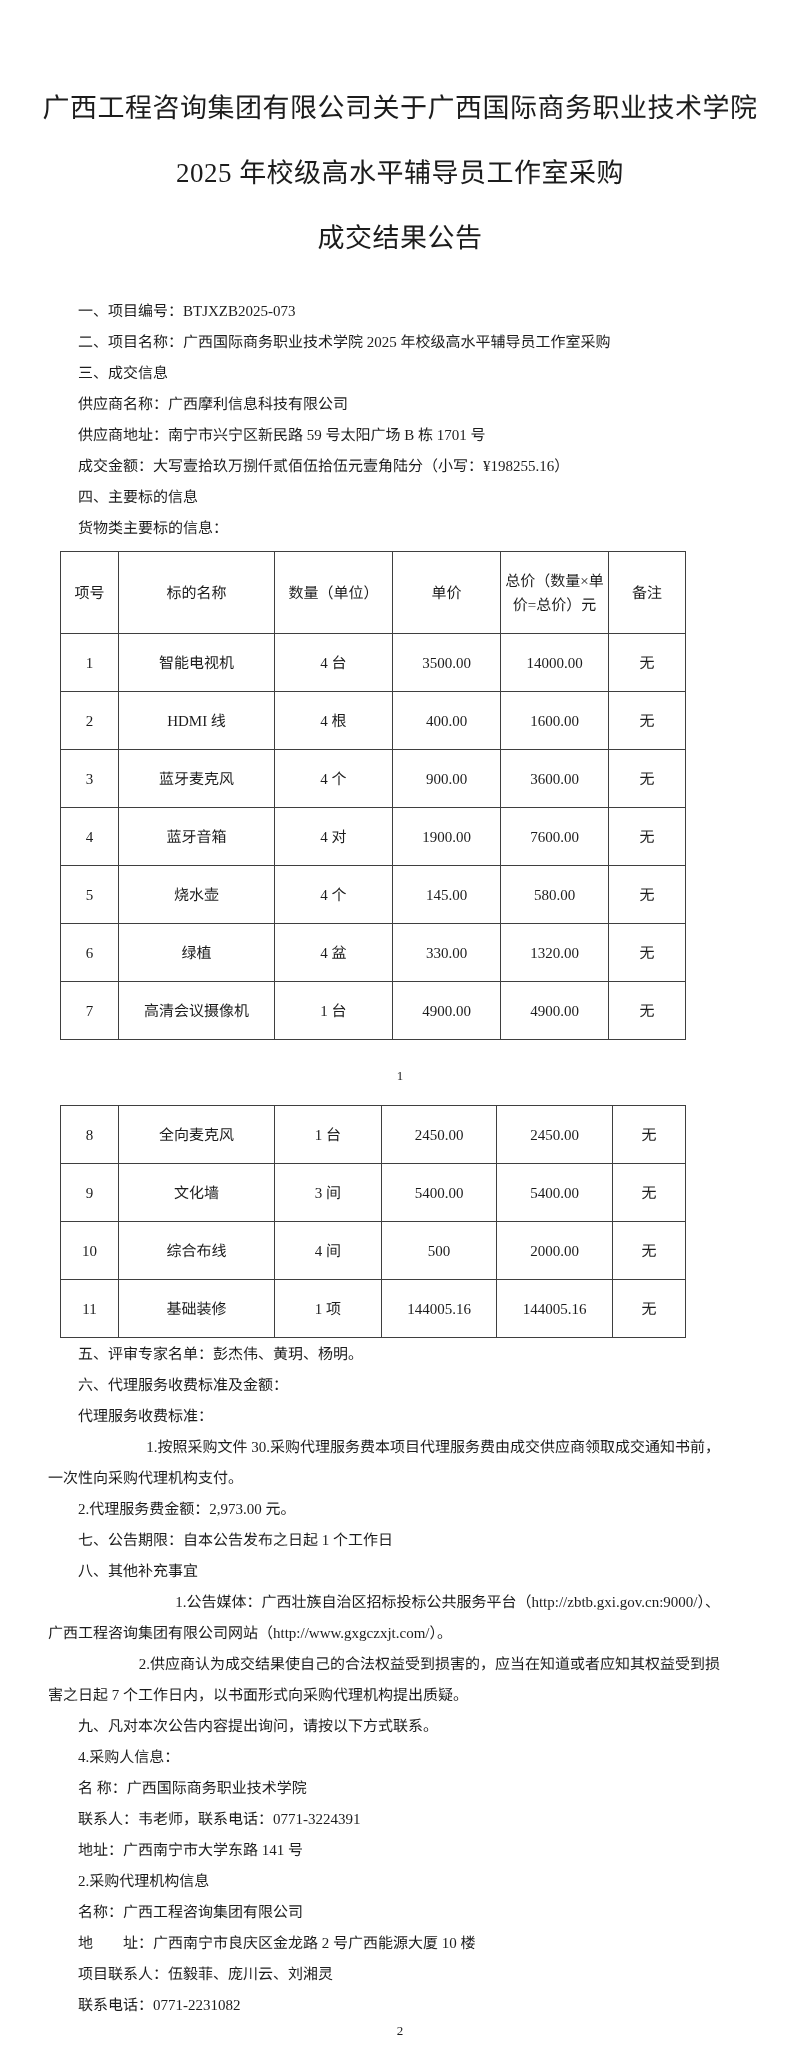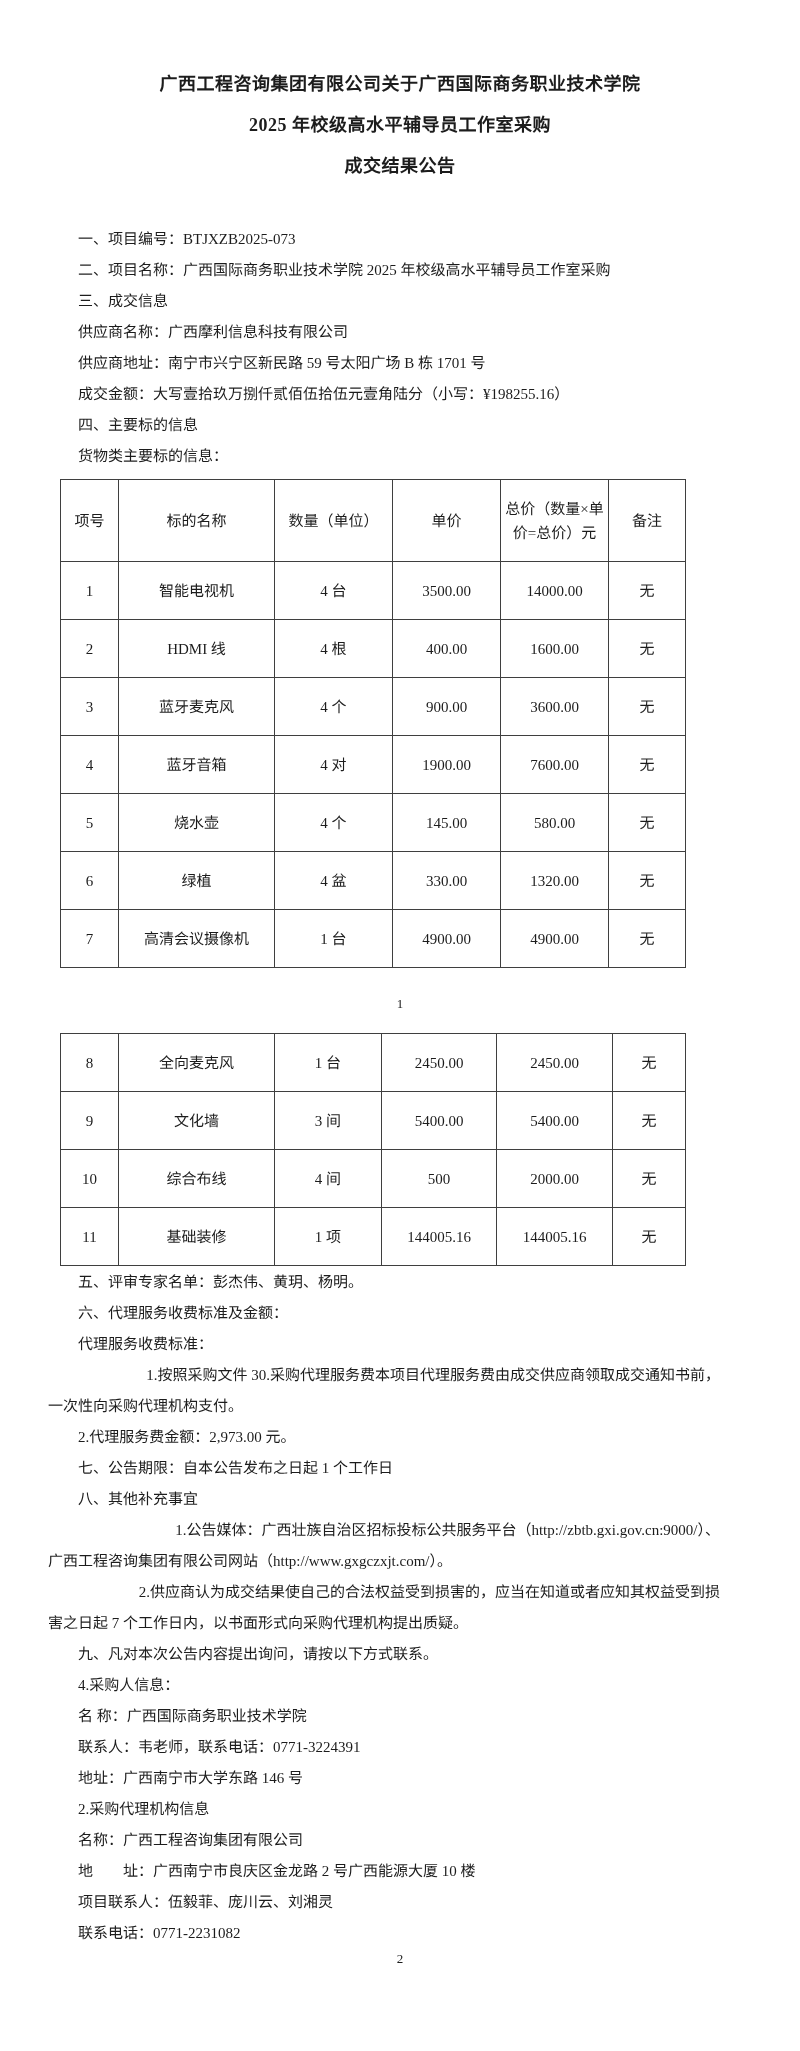--- a/index.html
+++ b/index.html
@@ -9,24 +9,25 @@
     height: 2051px;
     overflow: hidden;
     font-family: "Liberation Serif", "DejaVu Serif", serif;
     color: #1c1c1c;
     position: relative;
   }
   .doc { padding-top: 64px; }
 
   .doc-title { text-align: center; }
   .doc-title .title-line {
-    font-size: 18px;
-    font-weight: bold;
+    font-size: 27px;
+    font-weight: normal;
     line-height: 41px;
     letter-spacing: 0.5px;
+    margin-top: 24px;
   }
 
   .text-block { padding-left: 48px; padding-right: 80px; }
   .text-block p {
     font-size: 15px;
     line-height: 31px;
     text-indent: 2em;
     text-align: justify;
   }
   .text-block p.keep { white-space: nowrap; text-align: right; }
@@ -221,21 +222,21 @@
     <p>七、公告期限：自本公告发布之日起 1 个工作日</p>
     <p>八、其他补充事宜</p>
     <p class="keep">1.公告媒体：广西壮族自治区招标投标公共服务平台（http://zbtb.gxi.gov.cn:9000/）、</p>
     <p class="cont">广西工程咨询集团有限公司网站（http://www.gxgczxjt.com/）。</p>
     <p class="keep">2.供应商认为成交结果使自己的合法权益受到损害的，应当在知道或者应知其权益受到损</p>
     <p class="cont">害之日起 7 个工作日内，以书面形式向采购代理机构提出质疑。</p>
     <p>九、凡对本次公告内容提出询问，请按以下方式联系。</p>
     <p>4.采购人信息：</p>
     <p>名 称：广西国际商务职业技术学院</p>
     <p>联系人：韦老师，联系电话：0771-3224391</p>
-    <p>地址：广西南宁市大学东路 146 号</p>
+    <p>地址：广西南宁市大学东路 141 号</p>
     <p>2.采购代理机构信息</p>
     <p>名称：广西工程咨询集团有限公司</p>
     <p>地　　址：广西南宁市良庆区金龙路 2 号广西能源大厦 10 楼</p>
     <p>项目联系人：伍毅菲、庞川云、刘湘灵</p>
     <p>联系电话：0771-2231082</p>
   </div>
 
   <div class="page-num pn2">2</div>
 
 </div>

